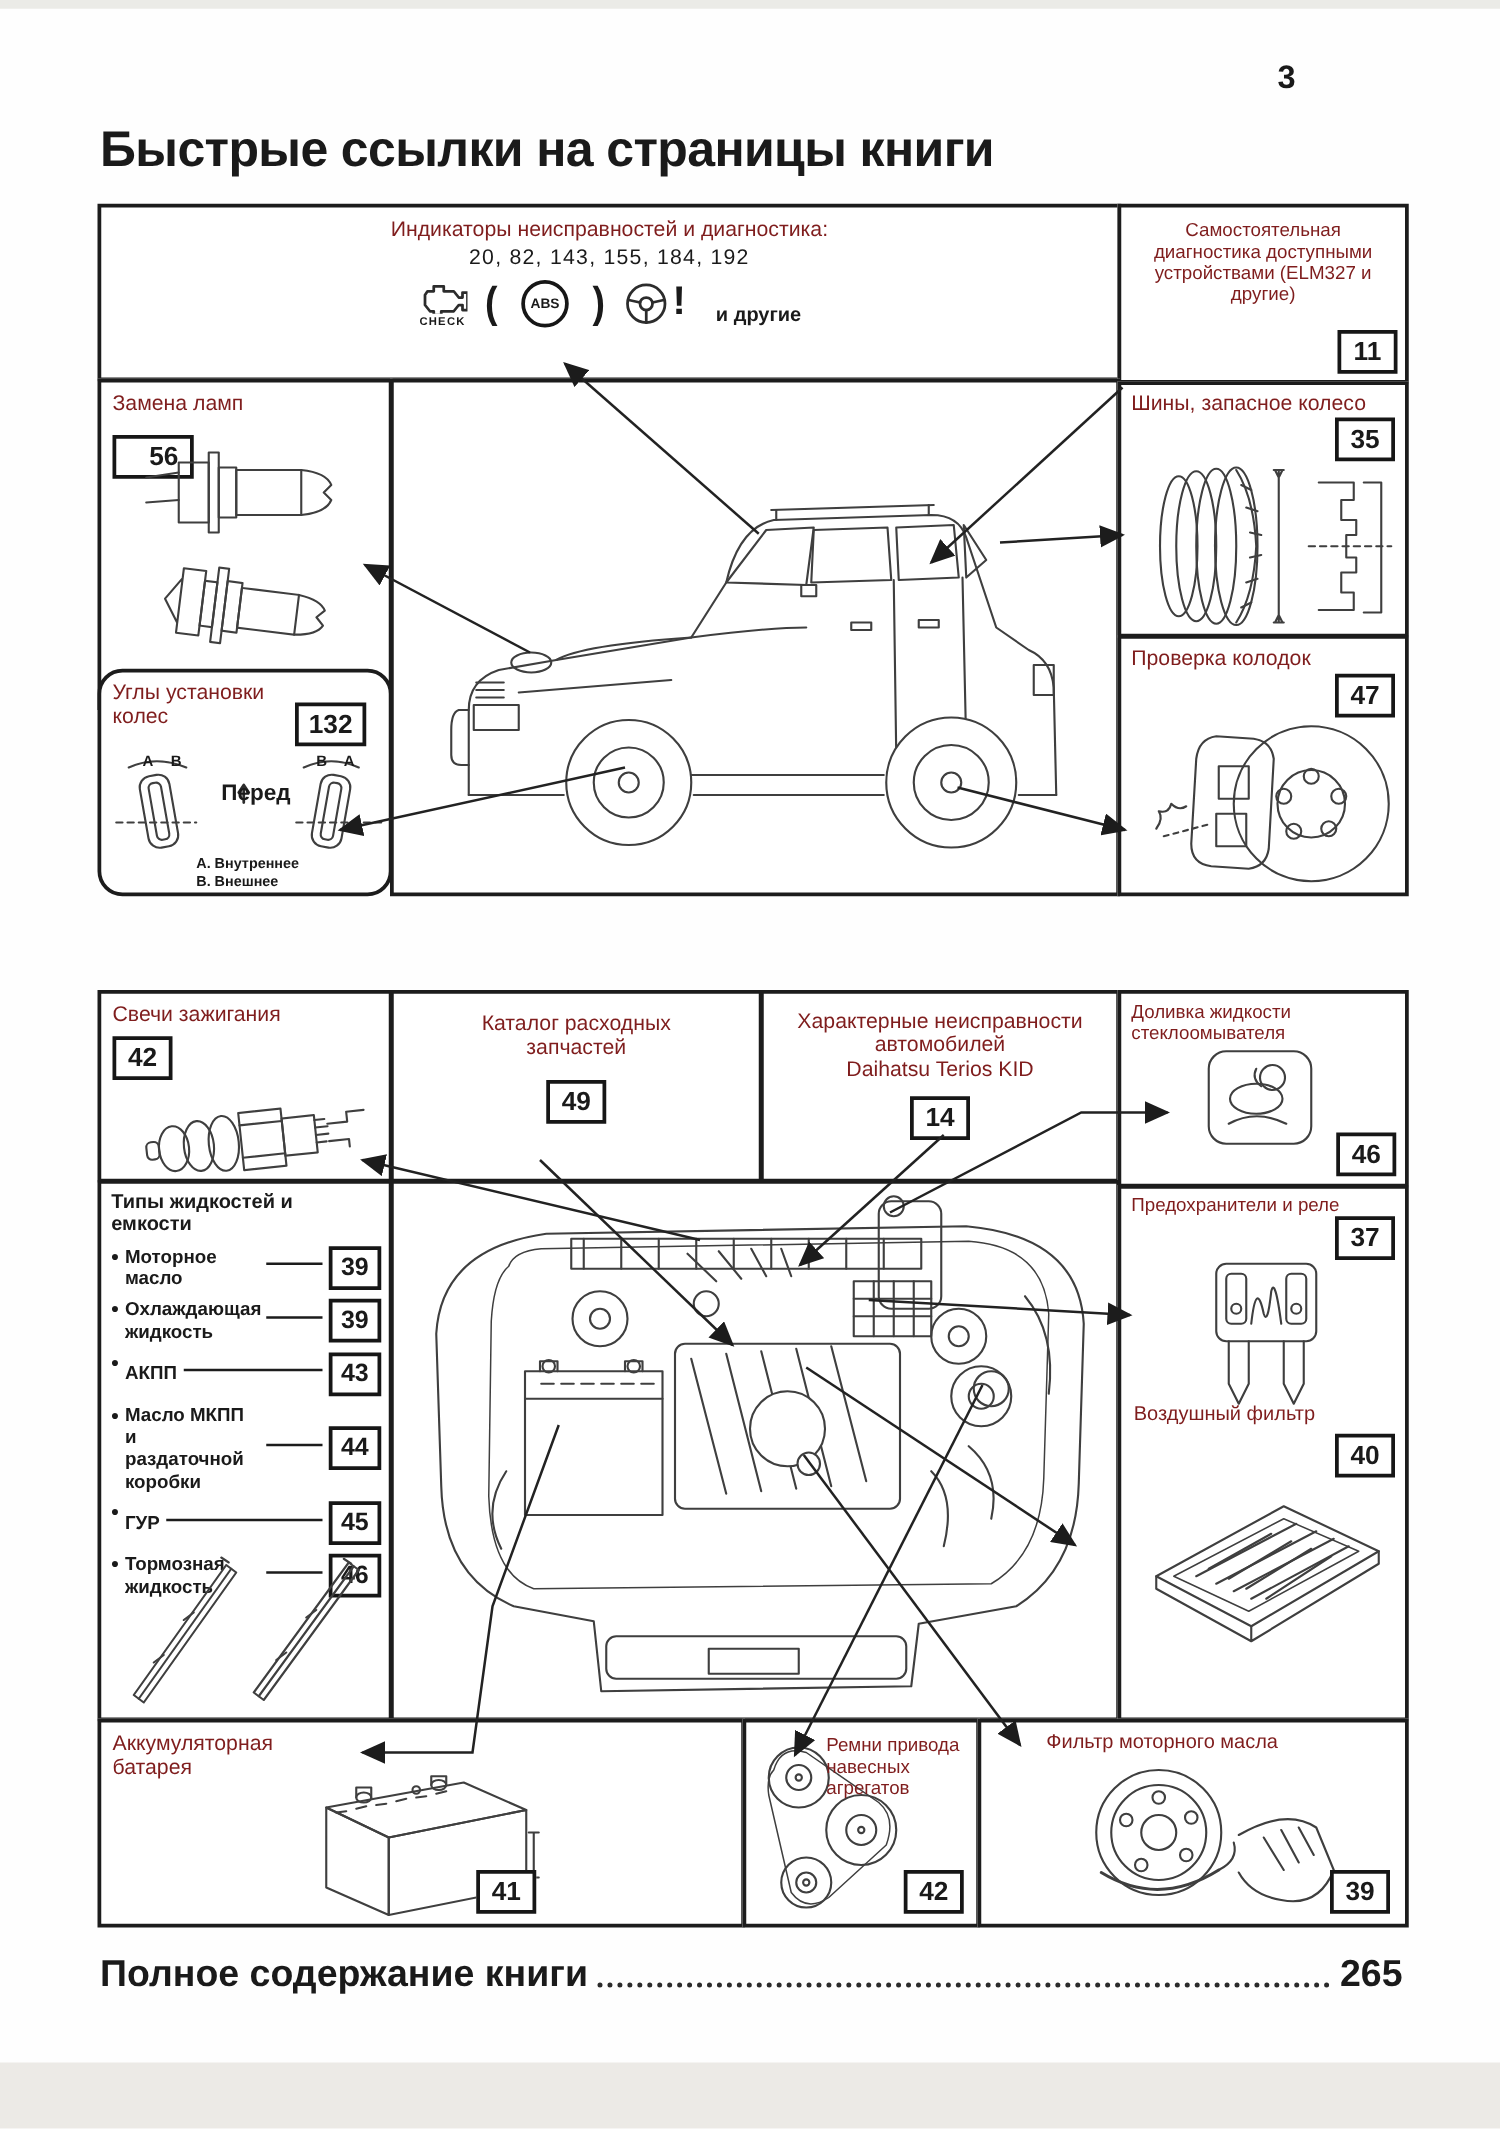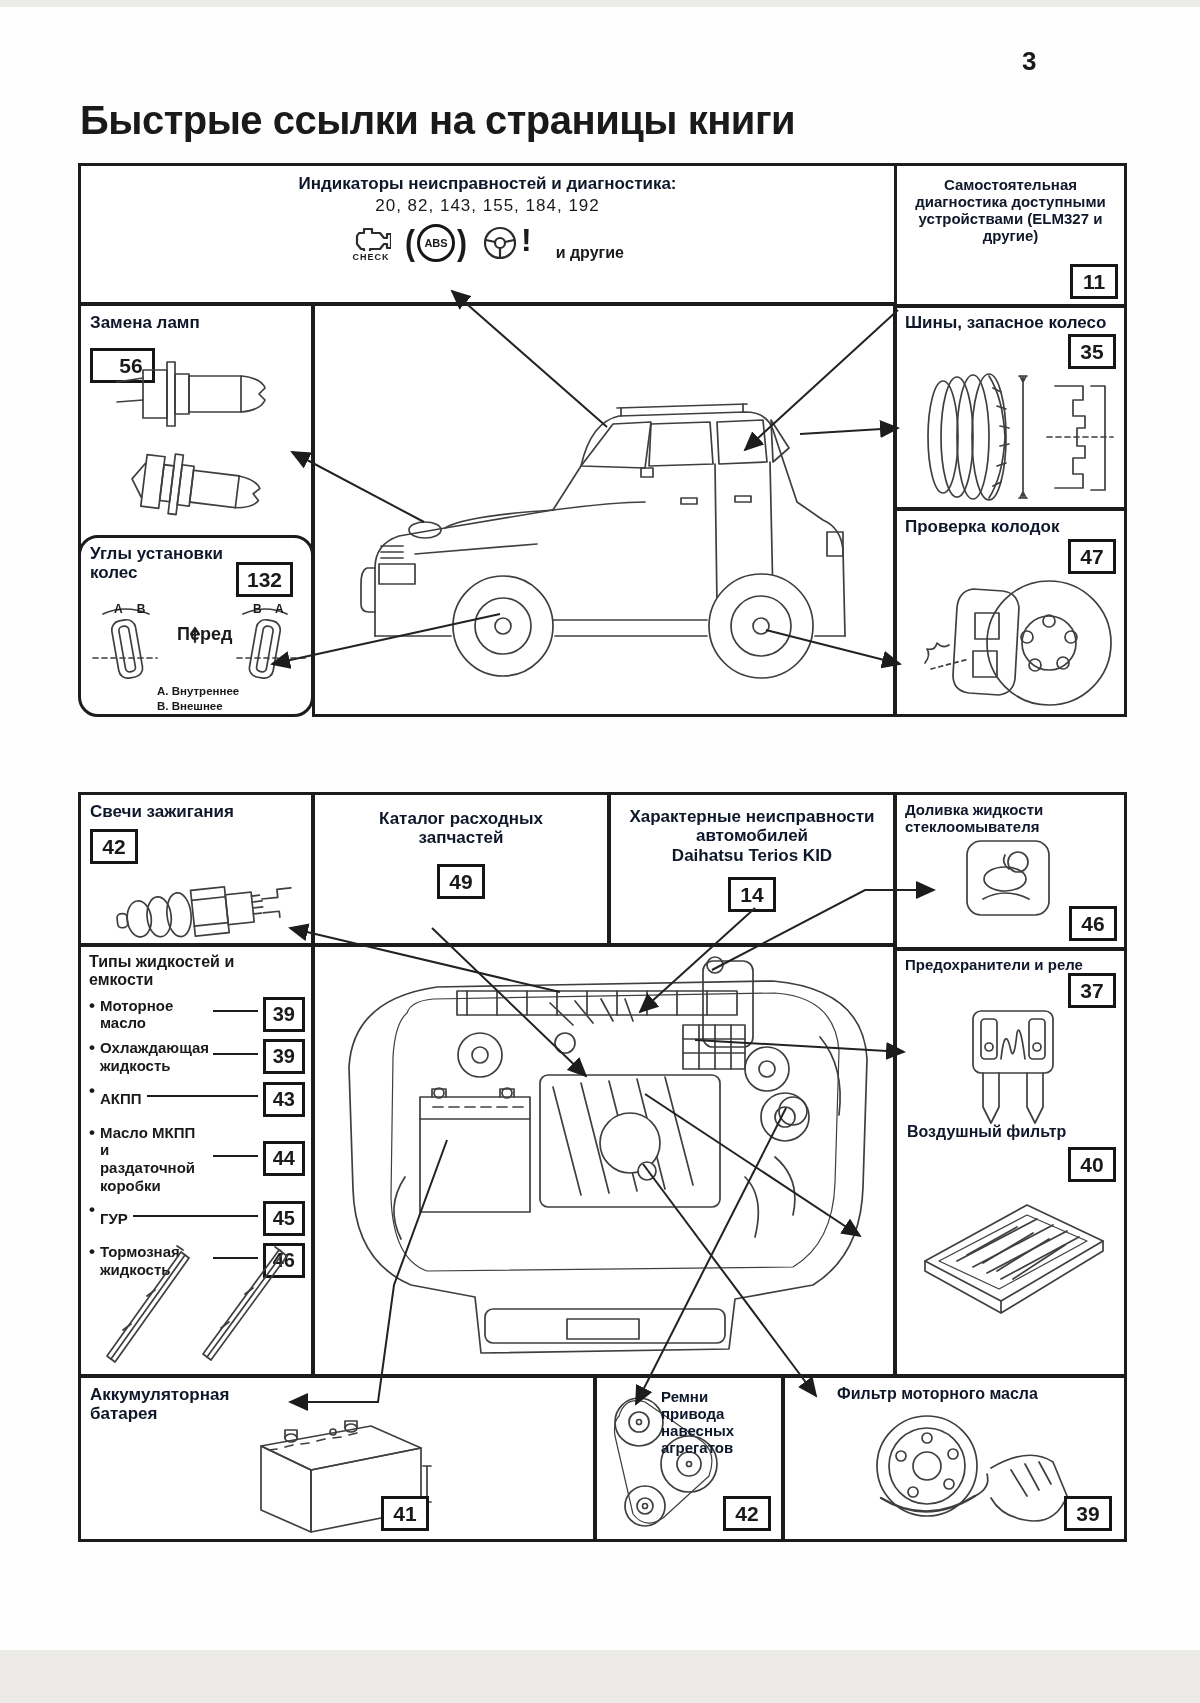--- a/index.html
+++ b/index.html
@@ -1,37 +1,37 @@
 <!DOCTYPE html>
 <html><head>
 <meta charset="utf-8">
 <style>
   html,body{margin:0;padding:0;background:#ffffff;}
   #page{position:relative;width:1200px;height:1703px;background:#fefefe;overflow:hidden;
         font-family:"Liberation Sans", sans-serif;color:#1a1a1a;}
   .scanband{position:absolute;left:0;width:100%;background:#ebebe7;}
   .cell{position:absolute;border:3px solid #1c1c1c;background:#ffffff;box-sizing:border-box;}
-  .h{font-weight:bold;line-height:1.14;color:#0f172a;}
+  .h{font-weight:normal;line-height:1.14;color:#7f1d1d;}
   .h17{font-size:17px;}
   .h15{font-size:15px;}
   .pagebox{display:inline-block;border:3px solid #161616;background:#fff;font-weight:bold;
            font-size:21px;line-height:1;padding:4px 8px;min-width:26px;text-align:center;}
   .abs{position:absolute;}
   .ctr{text-align:center;}
   svg{display:block;}
   .sk{stroke:#3f3f3f;fill:none;stroke-width:1.7;stroke-linejoin:round;stroke-linecap:round;}
   .sk2{stroke:#2c2c2c;fill:none;stroke-width:2.2;stroke-linejoin:round;stroke-linecap:round;}
   
   .ico-row{display:flex;align-items:center;justify-content:center;gap:14px;margin-top:8px;}
   .checkwrap{display:flex;flex-direction:column;align-items:center;}
   .check-label{font-size:9px;font-weight:bold;letter-spacing:1px;margin-top:1px;}
   .abswrap{display:flex;align-items:center;font-weight:bold;}
   .paren{font-size:30px;font-weight:bold;line-height:1;transform:scaleY(1.15);}
   .abscirc{width:32px;height:32px;border:3px solid #161616;border-radius:50%;display:flex;
-           align-items:center;justify-content:center;font-size:11px;font-weight:bold;margin:0 2px;}
+           align-items:center;justify-content:center;font-size:11px;font-weight:bold;margin:0 19px;}
   .steerwrap{display:flex;align-items:flex-start;}
   .bang{font-size:32px;font-weight:bold;line-height:1;margin-left:2px;}
   .more{font-size:16px;font-weight:bold;margin-left:10px;align-self:flex-end;}
   
   .fl-title{font-weight:bold;font-size:16px;line-height:1.15;margin:6px 8px 4px 8px;width:170px;}
   .fl-item{display:flex;align-items:center;margin:7px 6px 7px 8px;}
   .fl-bullet{font-size:17px;font-weight:bold;margin-right:5px;align-self:flex-start;line-height:1.1;}
   .fl-label{font-size:15px;font-weight:bold;line-height:1.18;max-width:108px;}
   .fl-lead{flex:1;border-bottom:2px solid #1c1c1c;margin:0 5px 6px 5px;min-width:10px;}
   .fl-box{border:3px solid #161616;font-weight:bold;font-size:20px;padding:3px 7px;background:#fff;}
@@ -451,13 +451,18 @@
       <line x1="755" y1="908" x2="640" y2="1012" marker-end="url(#ah)"></line>
       <polyline points="712,970 865,890 934,890" marker-end="url(#ah)"></polyline>
       <line x1="695" y1="1040" x2="904" y2="1052" marker-end="url(#ah)"></line>
       <line x1="645" y1="1094" x2="860" y2="1236" marker-end="url(#ah)"></line>
       <polyline points="447,1140 394,1285 378,1402 290,1402" marker-end="url(#ah)"></polyline>
       <line x1="786" y1="1108" x2="636" y2="1404" marker-end="url(#ah)"></line>
       <line x1="643" y1="1164" x2="816" y2="1396" marker-end="url(#ah)"></line>
     </g>
   </svg>
 
+  <div class="footerline">
+    <span class="footer-label">Полное содержание книги</span>
+    <span class="footer-dots"></span>
+    <span class="footer-page">265</span>
+  </div>
 </div>
 
 </body></html>

